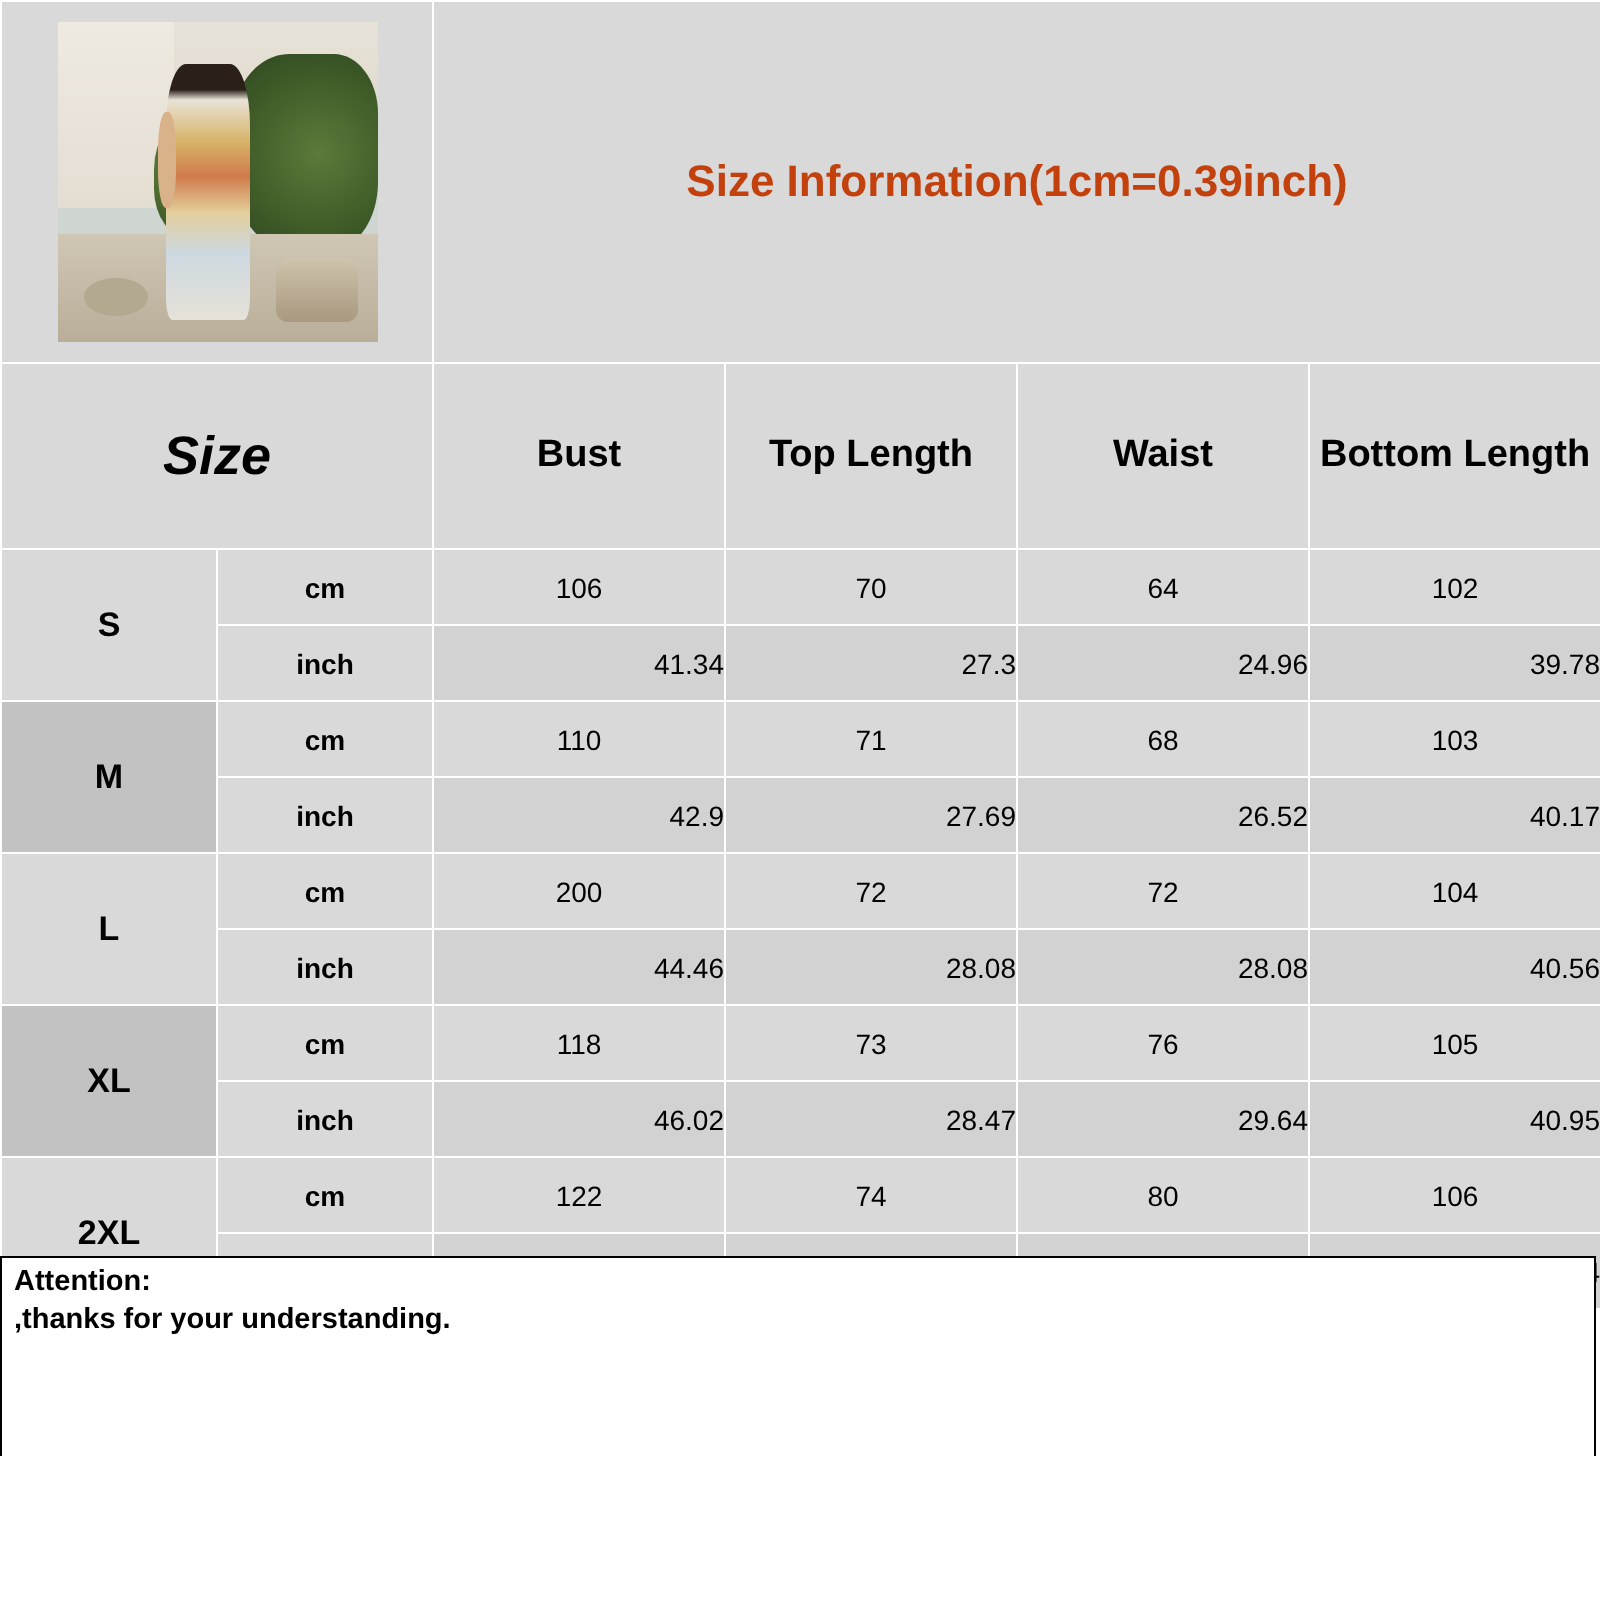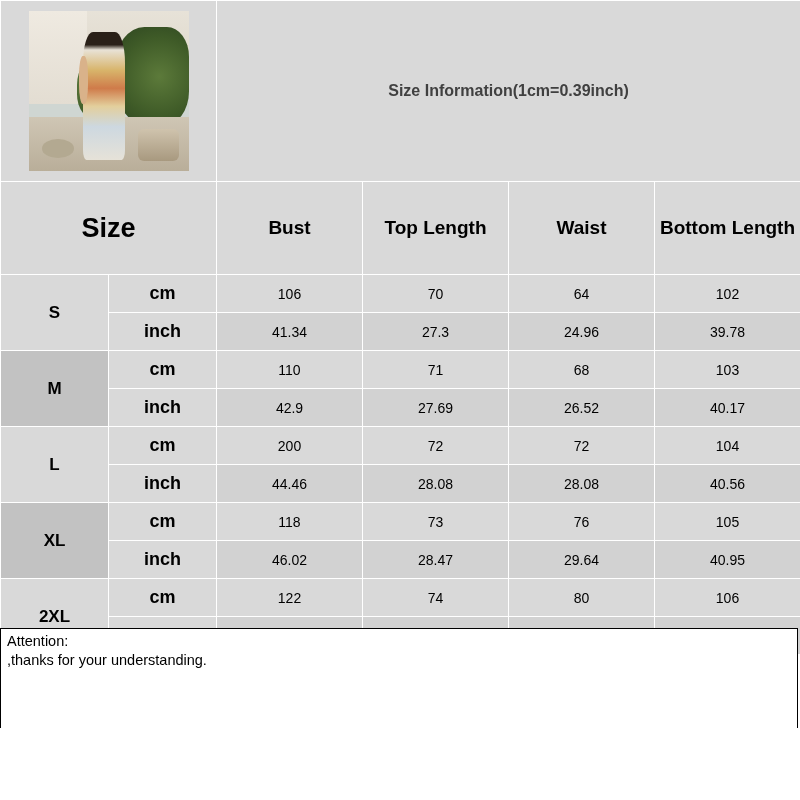--- a/index.html
+++ b/index.html
@@ -90,76 +90,79 @@
     border-radius: 6px;
   }
   .photo-stone {
     position: absolute; left: 8%; bottom: 8%; width: 20%; height: 12%;
     background: #b3a991;
     border-radius: 50%;
   }
 
   .title-cell {
     background: #d9d9d9;
-    font-size: 16px;
-    font-weight: bold;
-    color: #404040;
+    font-size: 22px;
+    font-weight: bold;
+    color: #c2410c;
   }
 
   
   .size-head {
     height: 92px;
     font-size: 27px;
     font-weight: bold;
     background: #d9d9d9;
+    font-style: italic;
   }
   .col-head {
     height: 92px;
     font-size: 19px;
     font-weight: bold;
     background: #d9d9d9;
   }
 
   
   .size-label {
     font-size: 17px;
     font-weight: bold;
     background: #c9c9c9;
   }
   .unit-cell {
-    font-size: 18px;
+    font-size: 14px;
     font-weight: bold;
     background: #d2d2d2;
   }
   .val-cell {
     font-size: 14px;
     background: #d9d9d9;
     height: 37px;
   }
   .val-cell.alt {
     background: #d2d2d2;
+    text-align: right;
   }
   .unit-cell.alt {
     background: #d9d9d9;
   }
   .size-label.alt {
     background: #c2c2c2;
   }
 
   
   .attention {
     position: absolute;
     left: 0;
     top: 628px;
     width: 798px;
     height: 116px;
     background: #ffffff;
     border: 1px solid #000;
     box-sizing: border-box;
     padding: 3px 6px 0 6px;
+    font-weight: bold;
   }
   .attention div {
     font-size: 14.5px;
     line-height: 19px;
     color: #000;
     white-space: pre;
   }
   .spacer-bottom {
     position: absolute;
     left: 0;

